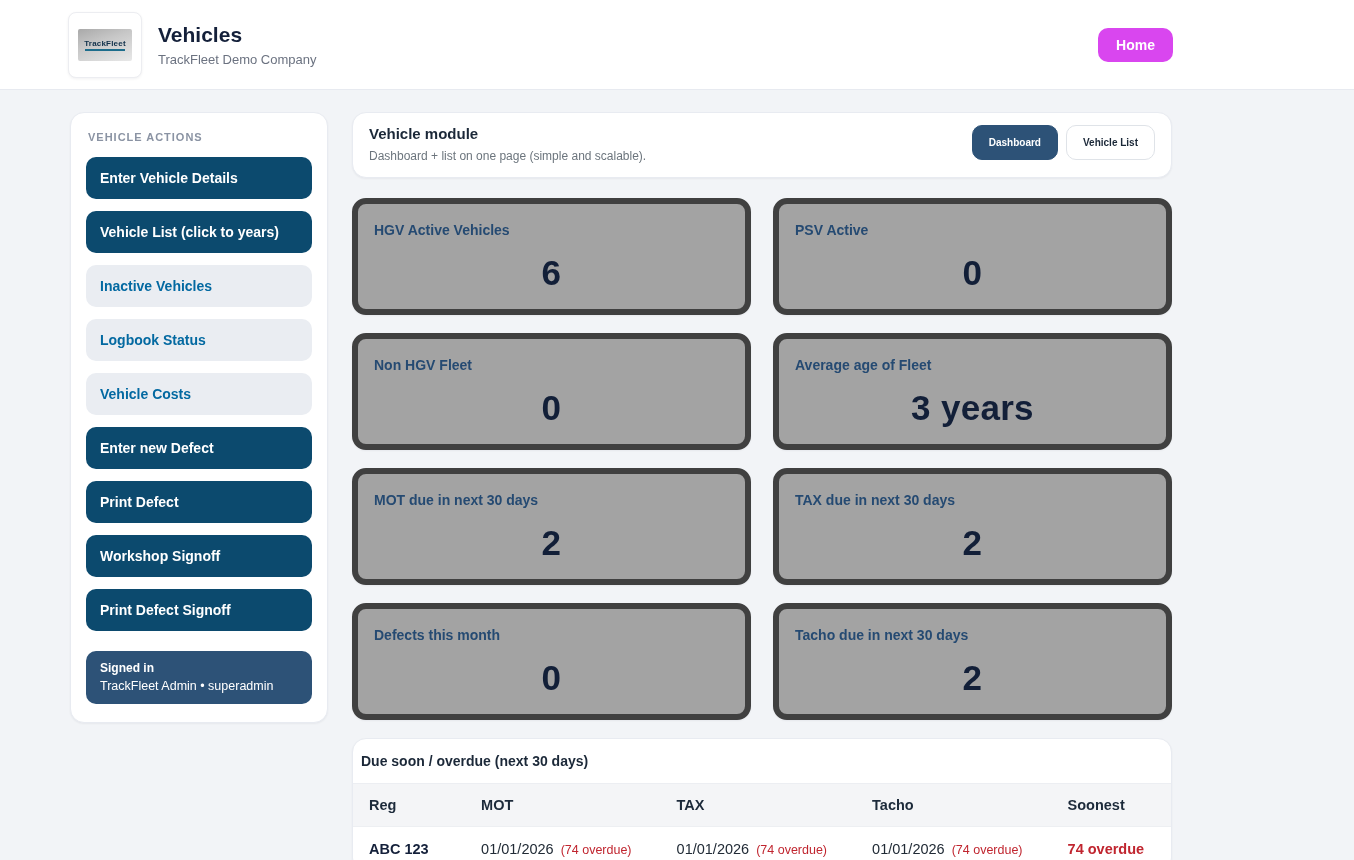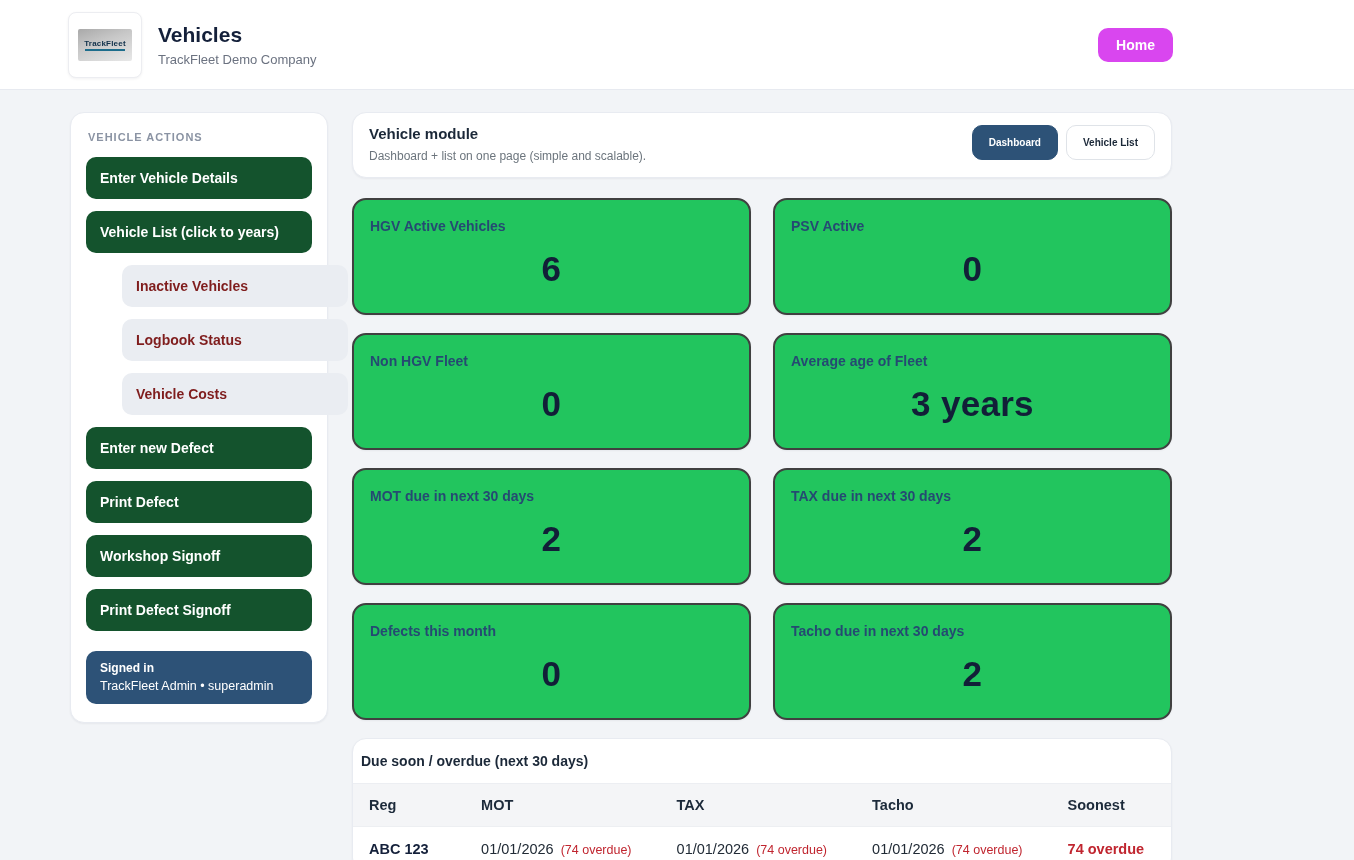--- a/index.html
+++ b/index.html
@@ -86,29 +86,28 @@
     width: 100%;
     height: 42px;
     border: none;
     border-radius: 10px;
     margin-bottom: 12px;
     text-align: left;
     padding: 0 14px;
     font-family: inherit;
     font-size: 14px;
     font-weight: 700;
-    background: #14532d;
+    background: #0c4a6e;
     color: #ffffff;
     cursor: pointer;
   }
   .action-btn.is-disabled {
     background: #eaedf2;
-    color: #7f1d1d;
+    color: #0369a1;
     cursor: default;
-    margin-left: 36px;
   }
   .signed-in-box {
     margin-top: 20px;
     background: #2d5277;
     border-radius: 10px;
     padding: 10px 14px 11px 14px;
     color: #ffffff;
   }
   .signed-in-label { font-size: 12px; font-weight: 700; }
   .signed-in-detail { font-size: 12.5px; margin-top: 4px; }
@@ -151,22 +150,22 @@
   }
 
   .stats-grid {
     display: grid;
     grid-template-columns: 1fr 1fr;
     column-gap: 22px;
     row-gap: 18px;
     margin-bottom: 18px;
   }
   .stat-card {
-    background: #22c55e;
-    border: 2px solid #404040;
+    background: #a3a3a3;
+    border: 6px solid #404040;
     border-radius: 14px;
     box-shadow: 0 1px 2px rgba(16,24,40,.05);
     height: 117px;
     padding: 18px 16px;
   }
   .stat-label { font-size: 14px; font-weight: 700; color: #254a72; }
   .stat-value {
     text-align: center;
     font-size: 35px;
     font-weight: 700;

